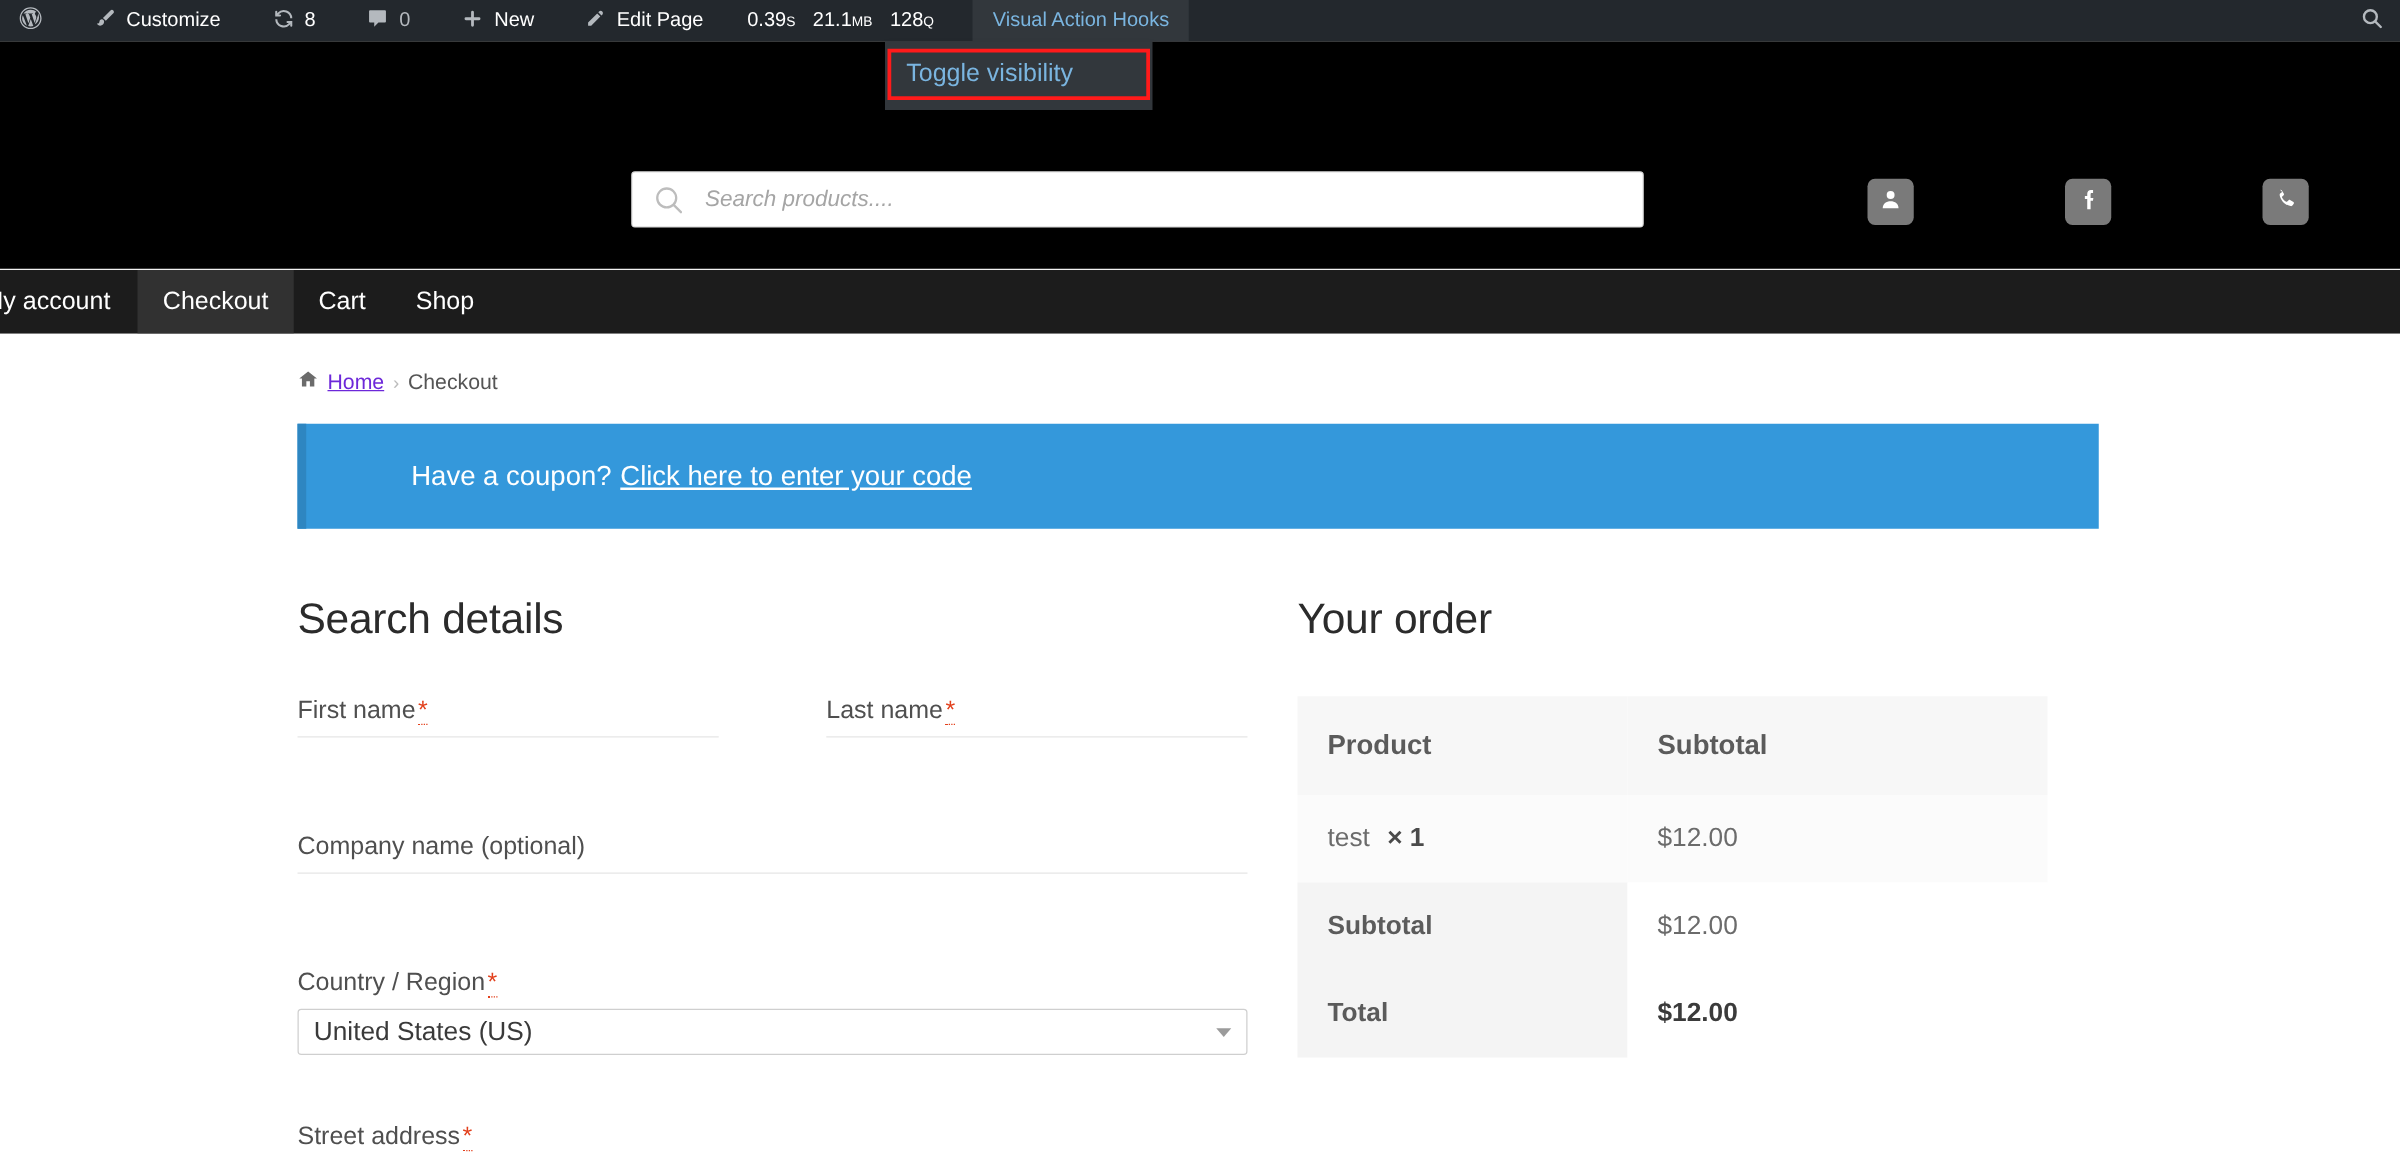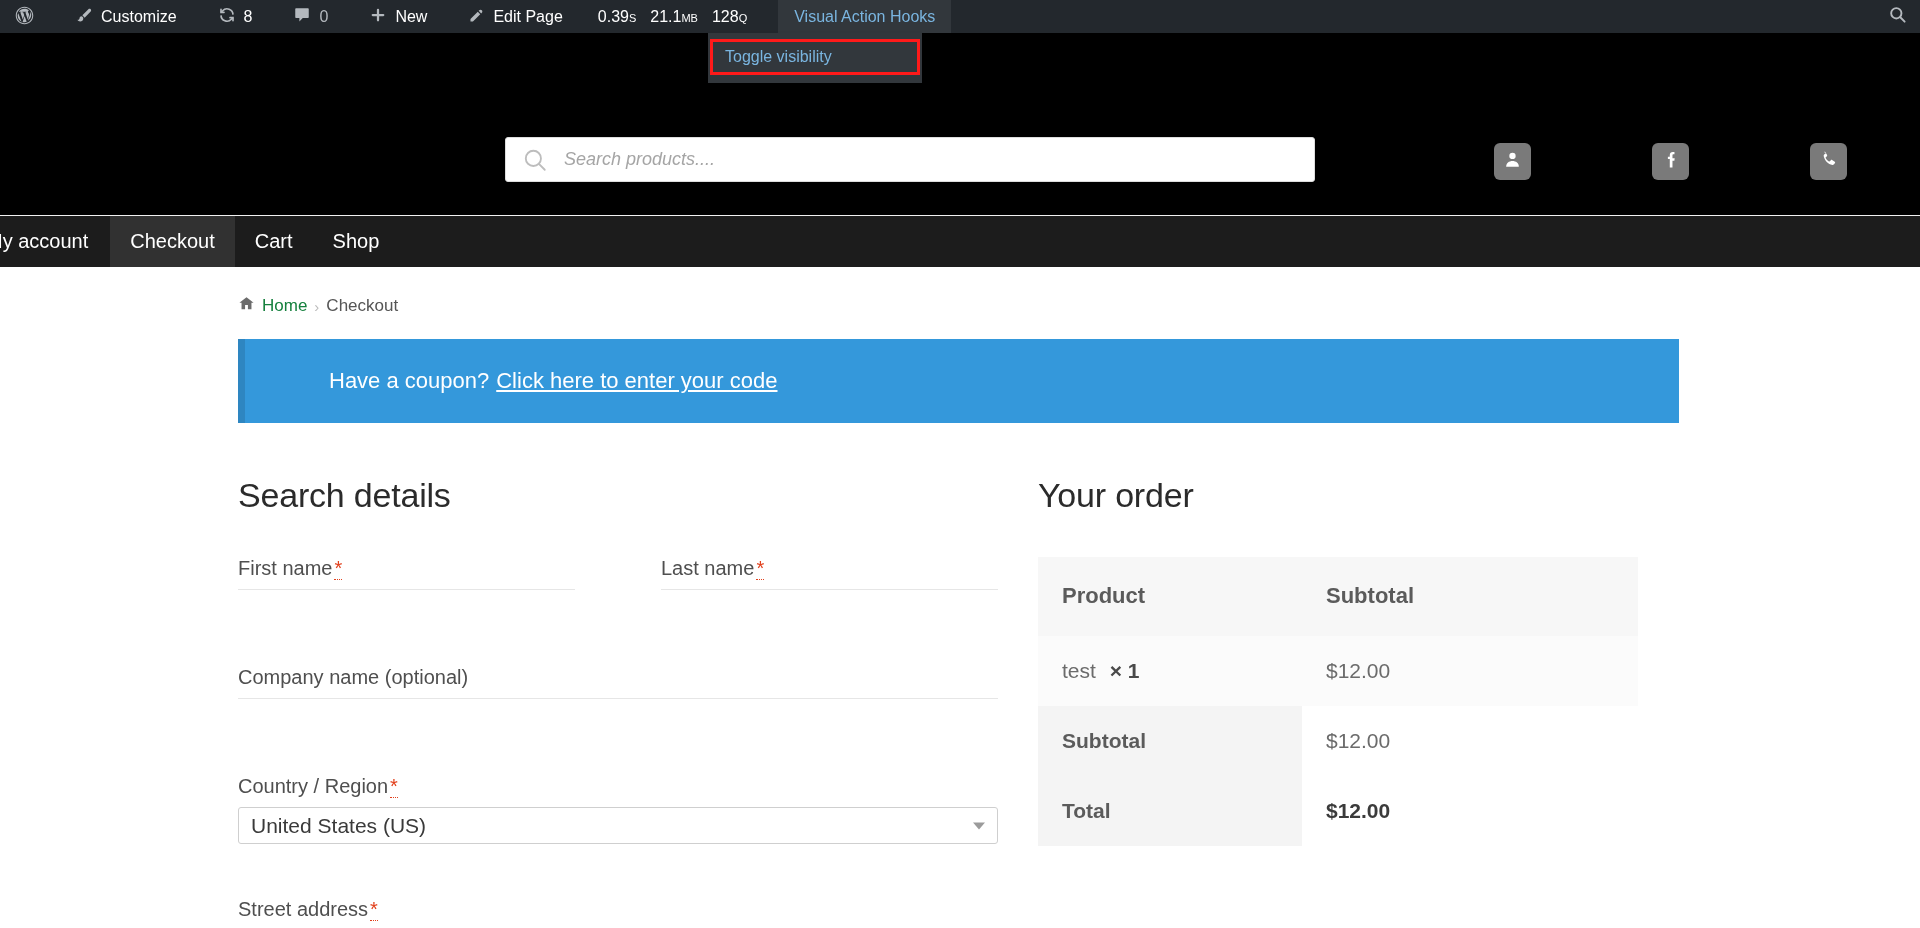--- a/index.html
+++ b/index.html
@@ -72,21 +72,21 @@
   .ab-dropdown-inner {
     margin: 0 2px;
     border: 3px solid #ff1a1a;
     padding: 6px 12px;
     min-height: 34px;
     display: flex;
     align-items: center;
   }
   .ab-dropdown-item {
     color: #7ab5e0;
-    font-size: 16px;
+    font-size: 20px;
     cursor: pointer;
     white-space: nowrap;
   }
 
   
   .site-header {
     height: 183px;
     background: #000000;
     display: flex;
     align-items: center;
@@ -165,21 +165,22 @@
   }
   .breadcrumb {
     display: flex;
     align-items: center;
     gap: 7px;
     padding: 28px 0 0 238px;
     font-size: 17px;
     color: #777;
   }
   .breadcrumb .home-link {
-    color: #15803d;
+    color: #6d28d9;
+    text-decoration: underline;
     cursor: pointer;
   }
   .breadcrumb .sep { color: #bbb; font-size: 15px; }
   .breadcrumb .crumb-current { color: #555; }
 
   .coupon-bar {
     margin: 22px 0 0 238px;
     width: 1441px;
     height: 84px;
     background: #3498db;

